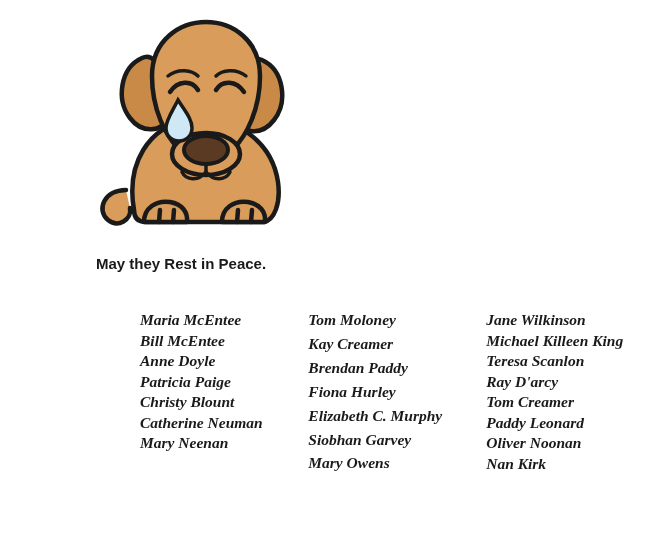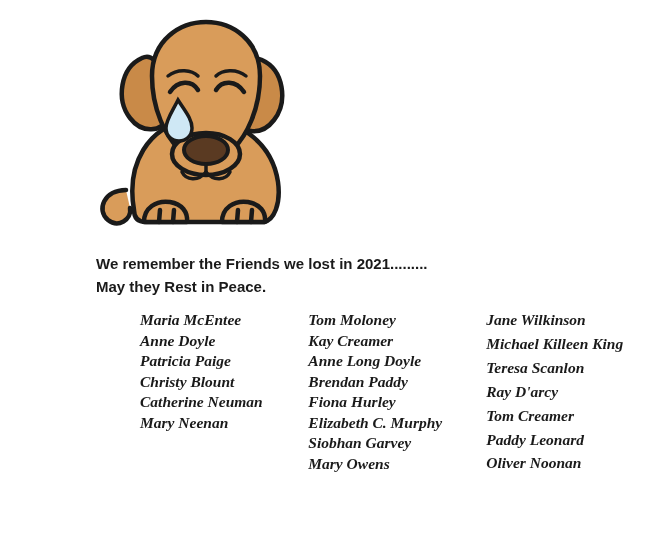--- a/index.html
+++ b/index.html
@@ -113,51 +113,51 @@
         <path d="M82 62 C92 54 106 56 112 62" fill="none" stroke-width="3.5"></path>
         <path d="M130 62 C136 56 150 54 160 62" fill="none" stroke-width="3.5"></path>
       </g>
 
       <path d="M92 86 C86 98 80 106 80 114 C80 122 86 127 93 127
                C100 127 106 122 106 114 C106 105 99 97 92 86 Z" fill="#cfe8f5" stroke="#1a1a1a" stroke-width="3.5"></path>
     </svg>
   </div>
 
   <div class="memorial-text">
-    <div class="memorial-line">We remember the Friends we lost in 2021.........</div>
     <div class="memorial-line">May they Rest in Peace.</div>
   </div>
 
   <div class="names-block">
 
     <div class="names-col col-0">
       <div class="name-item">Maria McEntee</div>
+      <div class="name-item">Bill McEntee</div>
       <div class="name-item">Anne Doyle</div>
       <div class="name-item">Patricia Paige</div>
       <div class="name-item">Christy Blount</div>
       <div class="name-item">Catherine Neuman</div>
       <div class="name-item">Mary Neenan</div>
     </div>
 
     <div class="names-col col-1">
       <div class="name-item">Tom Moloney</div>
       <div class="name-item">Kay Creamer</div>
-      <div class="name-item">Anne Long Doyle</div>
       <div class="name-item">Brendan Paddy</div>
       <div class="name-item">Fiona Hurley</div>
       <div class="name-item">Elizabeth C. Murphy</div>
       <div class="name-item">Siobhan Garvey</div>
       <div class="name-item">Mary Owens</div>
     </div>
 
     <div class="names-col col-2">
       <div class="name-item">Jane Wilkinson</div>
       <div class="name-item">Michael Killeen King</div>
       <div class="name-item">Teresa Scanlon</div>
       <div class="name-item">Ray D'arcy</div>
       <div class="name-item">Tom Creamer</div>
       <div class="name-item">Paddy Leonard</div>
       <div class="name-item">Oliver Noonan</div>
+      <div class="name-item">Nan Kirk</div>
     </div>
 
   </div>
 
 </div>
 
 </body></html>

